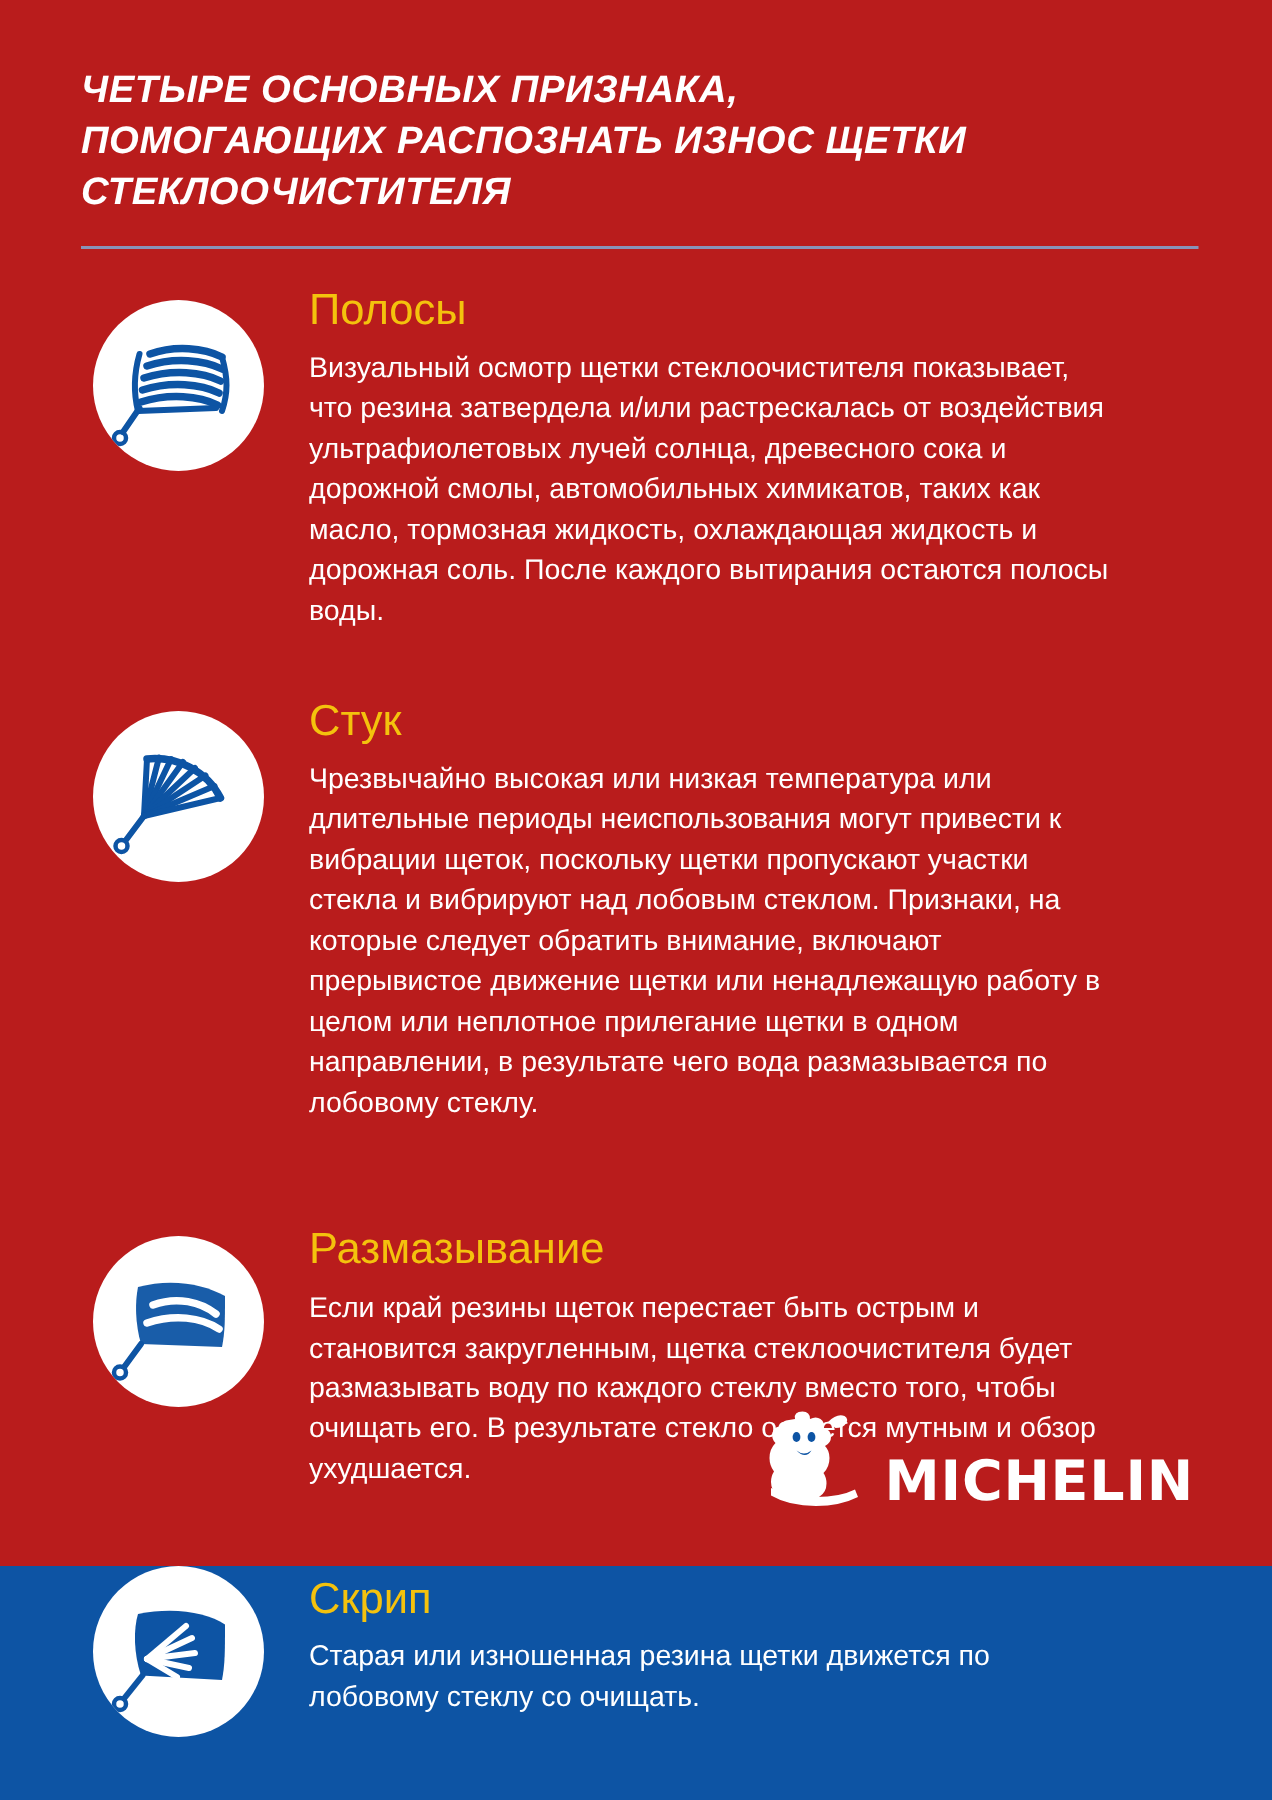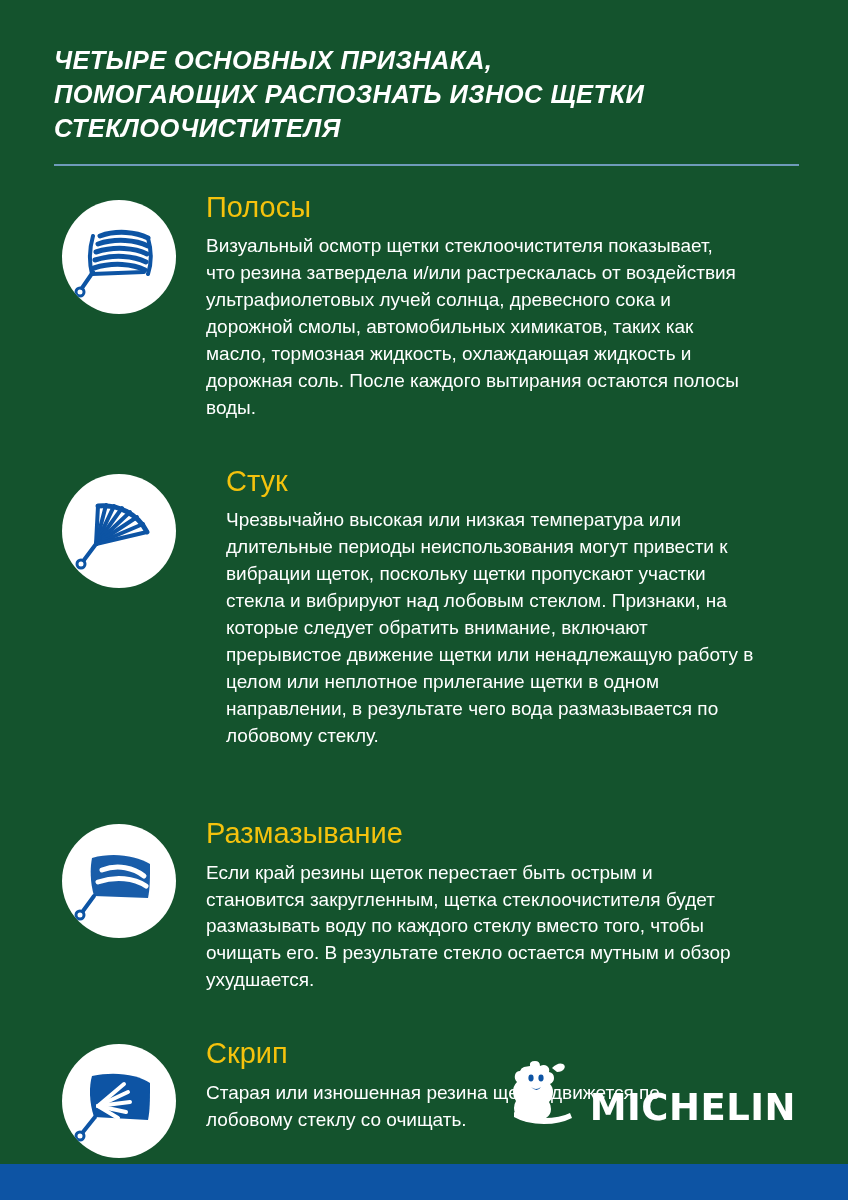--- a/index.html
+++ b/index.html
@@ -10,22 +10,22 @@
     width: 848px;
     height: 1200px;
     background: #0d54a4;
     font-family: "Liberation Sans", sans-serif;
     overflow: hidden;
     position: relative;
   }
   .page {
     position: relative;
     width: 848px;
-    height: 1164px;
-    background: #14532d;
+    height: 1044px;
+    background: #b91c1c;
     box-sizing: border-box;
     padding: 44px 37px 0 52px;
   }
   
   .headline {
     color: #ffffff;
     font-weight: bold;
     font-style: italic;
     font-size: 25.5px;
     line-height: 1.33;
@@ -83,23 +83,23 @@
   }
   .section-text {
     color: #ffffff;
     font-size: 19px;
     line-height: 1.42;
     margin: 0;
     max-width: 540px;
   }
   
   .s1 { margin-top: 8px; }
-  .s2 { margin-top: 44px; gap: 20px; }
+  .s2 { margin-top: 44px; }
   .s3 { margin-top: 68px; }
-  .s4 { margin-top: 44px; }
+  .s4 { margin-top: 44px; align-items: center; }
   .s1 .icon-wrap { padding-top: 8px; }
   .s2 .icon-wrap { padding-top: 8px; }
   .s3 .icon-wrap { padding-top: 6px; }
   .s4 .icon-wrap { padding-top: 6px; }
 
   
   .footer {
     position: absolute;
     right: 52px;
     bottom: 38px;

